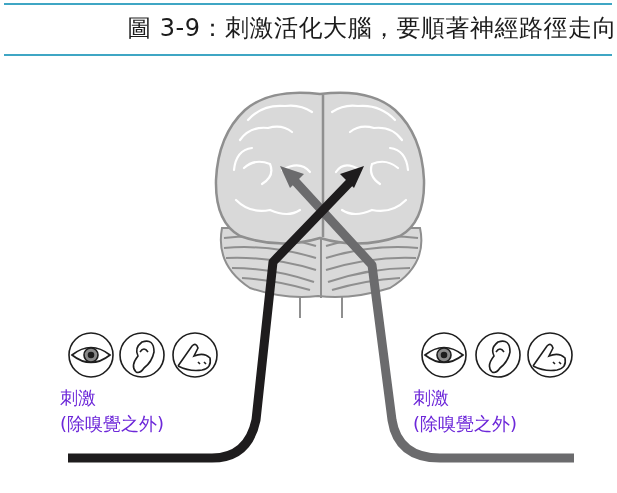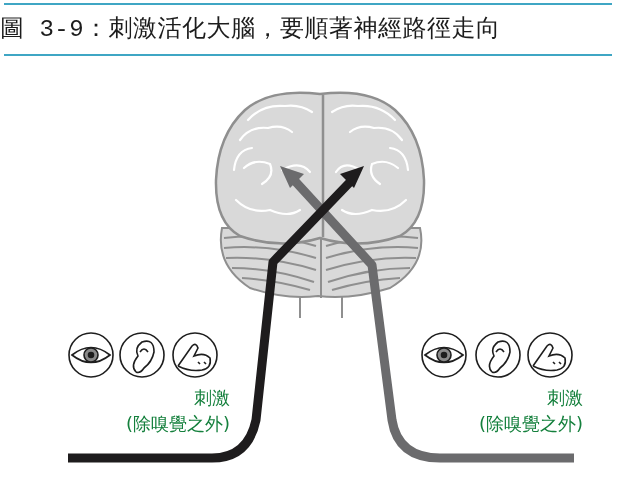--- a/index.html
+++ b/index.html
@@ -1,22 +1,22 @@
 <!DOCTYPE html>
 <html><head>
   <meta charset="utf-8">
   <style>
     html, body { margin:0; padding:0; background:#ffffff; }
     body { width:617px; height:493px; position:relative; overflow:hidden;
       font-family:"DejaVu Sans","Liberation Sans",sans-serif; }
     .rule { position:absolute; left:4px; width:608px; height:2px; background:#3fa6c4; }
-    .title { position:absolute; left:0; width:617px; top:12px; text-align:left;
-      font-size:24px; color:#1c1c1c; letter-spacing:0.5px;font-family:Liberation Mono, monospace; }
+    .title { position:absolute; left:0; width:617px; top:12px; text-align:right;
+      font-size:24px; color:#1c1c1c; letter-spacing:0.5px; }
     svg.diagram { position:absolute; left:0; top:0; }
-    .label { position:absolute; text-align:right; color:#15803d; font-size:18px; line-height:26px; width:170px; }
+    .label { position:absolute; text-align:left; color:#6d28d9; font-size:18px; line-height:26px; width:170px; }
   </style>
 </head>
 <body>
 
 <div class="rule" style="top:3px;"></div>
 <div class="title">圖 3-9：刺激活化大腦，要順著神經路徑走向</div>
 <div class="rule" style="top:54px;"></div>
 
 <svg class="diagram" width="617" height="493" viewBox="0 0 617 493">
 

